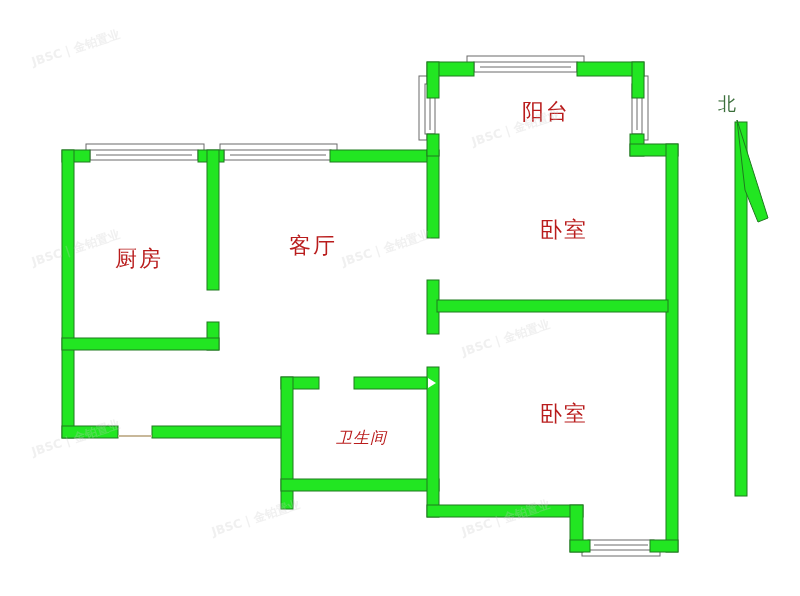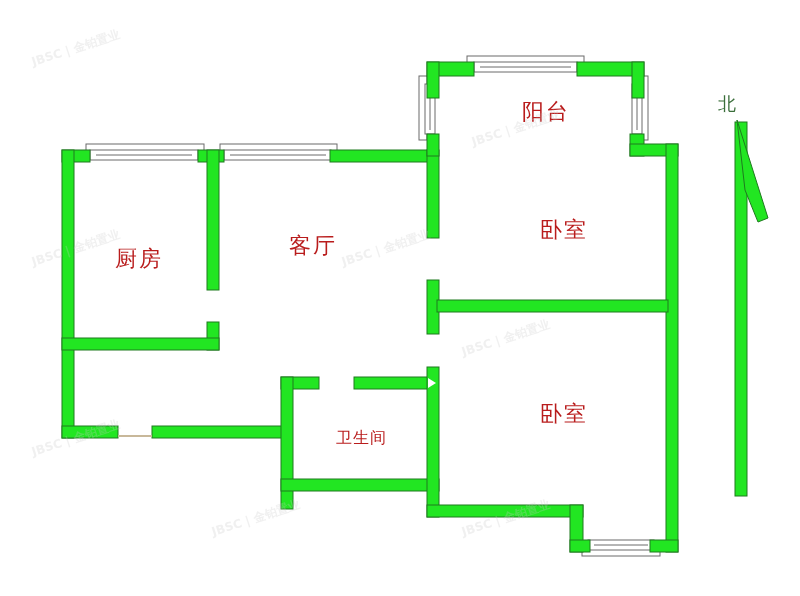--- a/index.html
+++ b/index.html
@@ -2,21 +2,21 @@
 <html><head>
 <meta charset="utf-8">
 <style>
   html, body { margin: 0; padding: 0; background: #ffffff; }
   body { width: 800px; height: 596px; position: relative; overflow: hidden; font-family: "DejaVu Sans", sans-serif; }
   #plan { position: absolute; left: 0; top: 0; width: 800px; height: 596px; }
   .wall { fill: #22e622; stroke: #1f7a1f; stroke-width: 1; }
   .win-frame { fill: #ffffff; stroke: #6a6a6a; stroke-width: 1; }
   .win-glass { fill: none; stroke: #6a6a6a; stroke-width: 1; }
   .room-label { position: absolute; color: #b91c1c; font-family: "DejaVu Serif", serif; font-size: 22px; letter-spacing: 2px; white-space: nowrap; }
-  .room-label.small { font-size: 16px; letter-spacing: 1px; }
+  .room-label.small { font-size: 16px; letter-spacing: 1px; font-style: italic; }
   .north-label { position: absolute; color: #3a6e3a; font-family: "DejaVu Serif", serif; font-size: 18px; }
   .watermark { position: absolute; color: rgba(200,200,200,0.28); font-family: "DejaVu Sans", sans-serif; font-size: 12px; font-weight: bold; transform: rotate(-18deg); white-space: nowrap; }
 </style>
 </head>
 <body>
 
 <svg id="plan" viewBox="0 0 800 596" xmlns="http://www.w3.org/2000/svg">
 
   <g>
 

